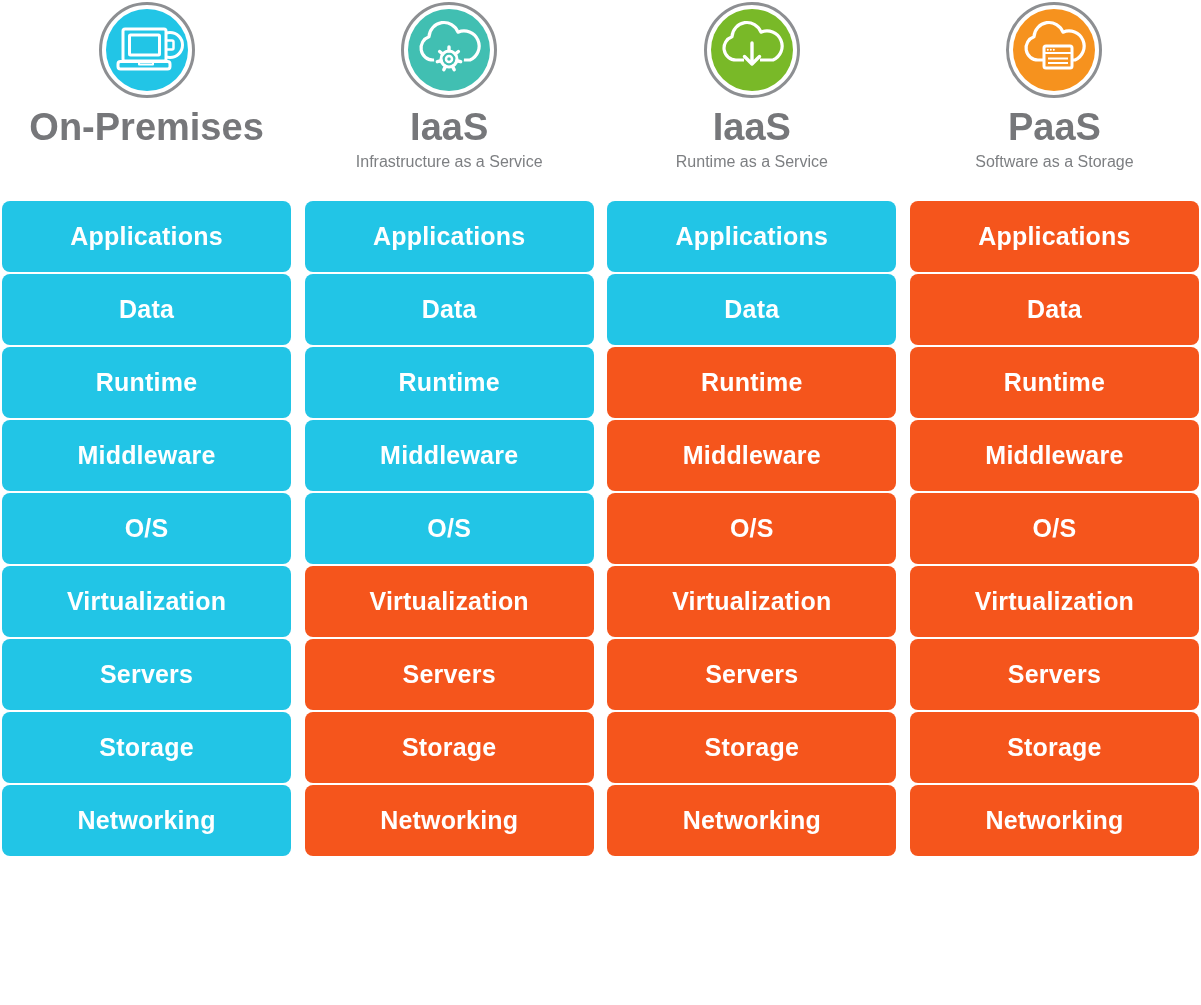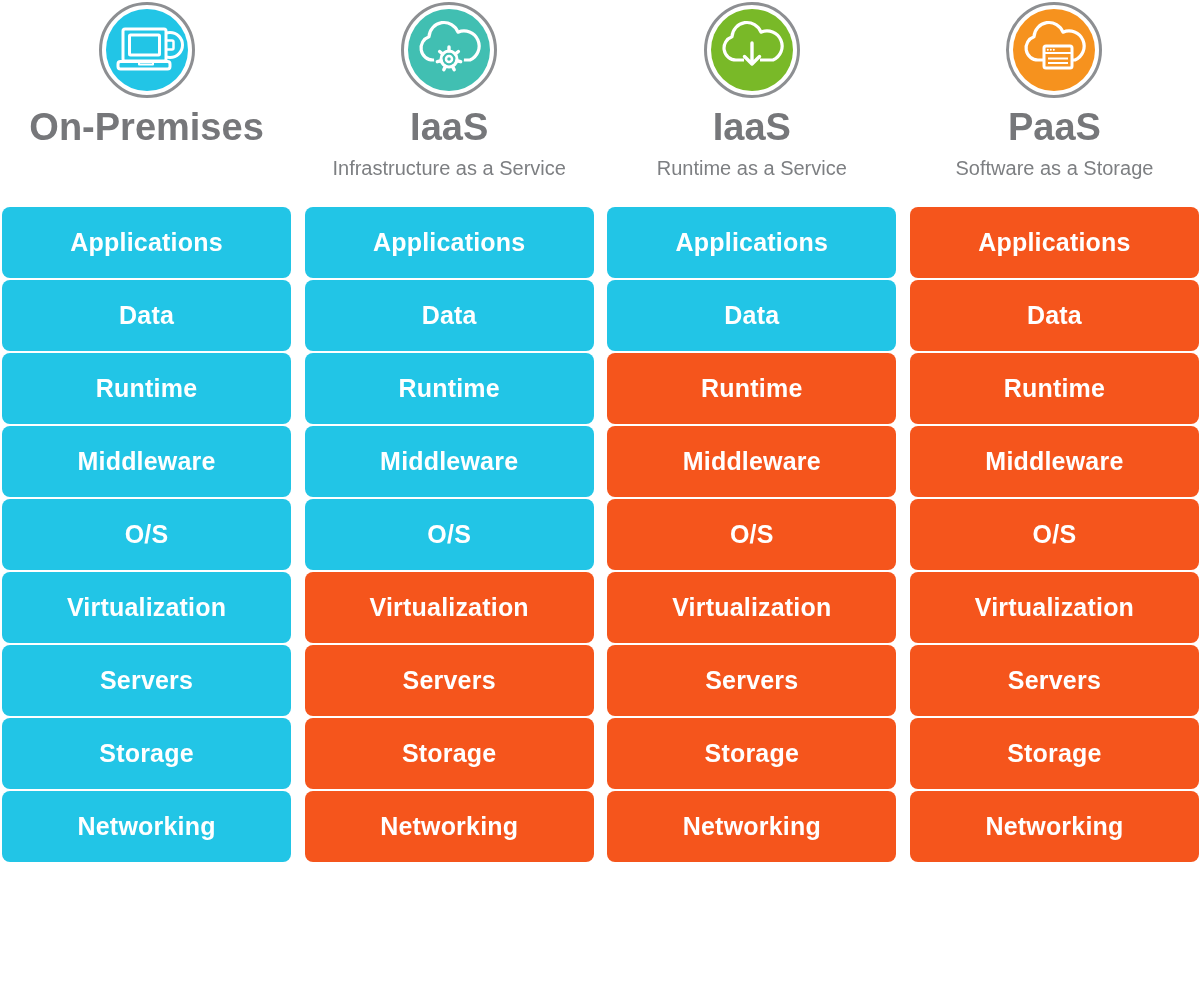--- a/index.html
+++ b/index.html
@@ -38,23 +38,23 @@
   }
   .icon-circle svg{display:block;}
   .col-title{
     margin-top:8px;
     height:42px;line-height:42px;
     font-size:38px;font-weight:700;
     color:var(--title-gray,#76777A);
     white-space:nowrap;
   }
   .col-subtitle{
-    margin-top:8px;
+    margin-top:2px;
     height:24px;line-height:24px;
-    font-size:20px;font-weight:400;
+    font-size:16px;font-weight:400;
     color:var(--subtitle-gray,#7D7F82);
     white-space:nowrap;
   }
   .stack{
     margin-top:27px;
     align-self:stretch;
     display:flex;flex-direction:column;
     row-gap:2px;
   }
   .box{

